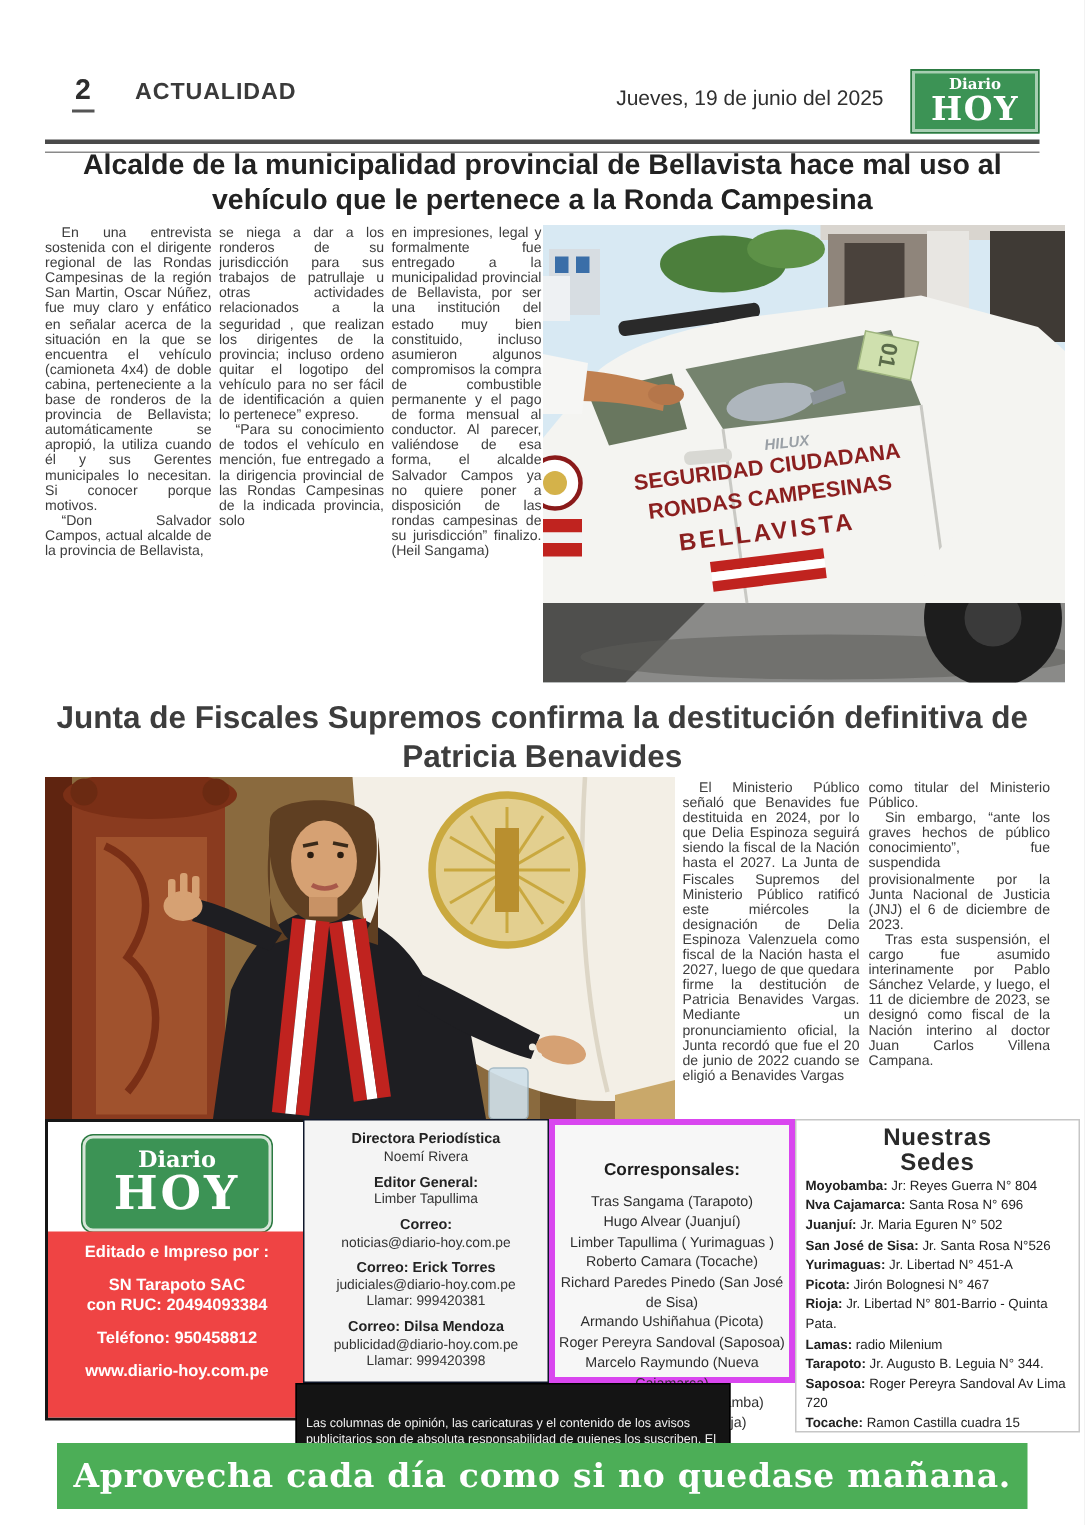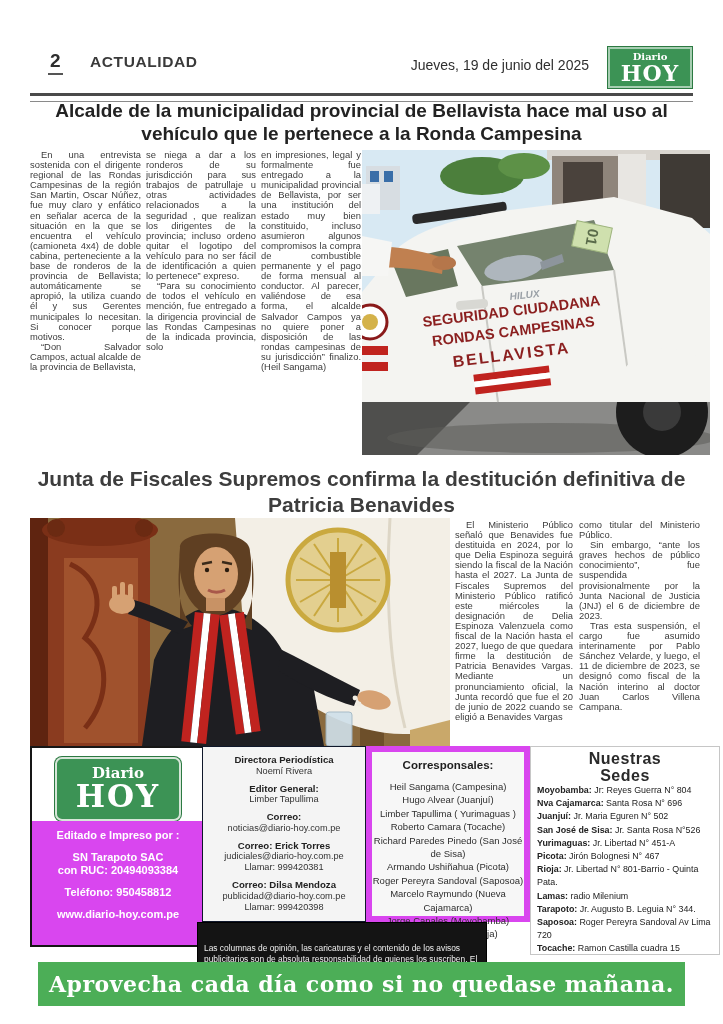--- a/index.html
+++ b/index.html
@@ -34,32 +34,32 @@
 
   figure{margin:0;padding:0;position:absolute;}
   figure svg{display:block;width:100%;height:100%;}
 
   
   .box1{position:absolute;left:30px;top:746px;width:172px;height:197px;border:2px solid #161616;background:#fff;}
   .box1 .plate{margin:9px auto 0 auto;width:122px;height:60px;background:#3c9355;border-radius:7px;
                border:2px solid #d7e6d9;box-shadow:0 0 0 1px #2c7a42;display:flex;flex-direction:column;align-items:center;justify-content:center;}
   .box1 .plate .small{font-family:"DejaVu Serif",serif;font-weight:bold;color:#fff;font-size:15px;line-height:15px;}
   .box1 .plate .big{font-family:"DejaVu Serif",serif;font-weight:bold;color:#fff;font-size:31px;line-height:31px;letter-spacing:2px;}
-  .box1 .gray{position:absolute;left:0;right:0;bottom:0;height:116px;background:#d946ef;color:#fff;
+  .box1 .gray{position:absolute;left:0;right:0;bottom:0;height:116px;background:#ef4444;color:#fff;
               text-align:center;font-weight:bold;font-size:11px;line-height:13px;padding-top:8px;}
   .box1 .gray .gap{height:9px;}
 
   .box2{position:absolute;left:202px;top:746px;width:164px;height:176px;background:#f4f4f4;border:1px solid #0f172a;
         text-align:center;padding-top:7px;box-sizing:border-box;}
   .box2 .lbl{font-size:9.6px;font-weight:bold;color:#222;line-height:11.5px;}
   .box2 .val{font-size:9.2px;color:#333;line-height:11px;}
   .box2 .grp{margin-bottom:6px;}
 
-  .box3{position:absolute;left:366px;top:746px;width:164px;height:176px;background:#f7f7f7;border:6px solid #d946ef;
-        text-align:center;padding-top:7px;box-sizing:border-box;}
+  .box3{position:absolute;left:366px;top:746px;width:164px;height:176px;background:#f7f7f7;border:4px solid #d946ef;
+        text-align:center;padding-top:24px;box-sizing:border-box;}
   .box3 .title{font-size:11.5px;font-weight:bold;color:#1e1e1e;margin-bottom:9px;}
   .box3 .item{font-size:9.5px;color:#2e2e2e;line-height:13.4px;}
 
   .disclaimer{position:absolute;left:197px;top:922px;width:290px;height:33px;background:#141414;border:1px solid #000;
               color:#efefef;font-size:8.4px;line-height:11px;padding:20px 6px;box-sizing:border-box;text-align:left;}
 
   .box4{position:absolute;left:530px;top:746px;width:190px;height:209px;background:#fff;border:1px solid #c6c6c6;
         box-sizing:border-box;padding:3px 6px;}
   .box4 .title{text-align:center;font-size:16px;line-height:17px;font-weight:bold;color:#2a2a2a;letter-spacing:.5px;}
   .box4 .item{font-size:8.9px;line-height:13.2px;color:#222;}
@@ -257,21 +257,21 @@
     </div>
     <div class="grp">
       <div class="lbl">Correo: Dilsa Mendoza</div>
       <div class="val">publicidad@diario-hoy.com.pe</div>
       <div class="val">Llamar: 999420398</div>
     </div>
   </div>
 
   <div class="box3">
     <div class="title">Corresponsales:</div>
-    <div class="item">Heil Sangama (Campesina)</div>
+    <div class="item">Tras Sangama (Tarapoto)</div>
     <div class="item">Hugo Alvear (Juanjuí)</div>
     <div class="item">Limber Tapullima ( Yurimaguas )</div>
     <div class="item">Roberto  Camara (Tocache)</div>
     <div class="item">Richard Paredes Pinedo (San José de Sisa)</div>
     <div class="item">Armando Ushiñahua (Picota)</div>
     <div class="item">Roger Pereyra Sandoval (Saposoa)</div>
     <div class="item">Marcelo Raymundo (Nueva Cajamarca)</div>
     <div class="item">Jorge Canales (Moyobamba)</div>
     <div class="item">Clemente Llatas (Rioja)</div>
   </div>

